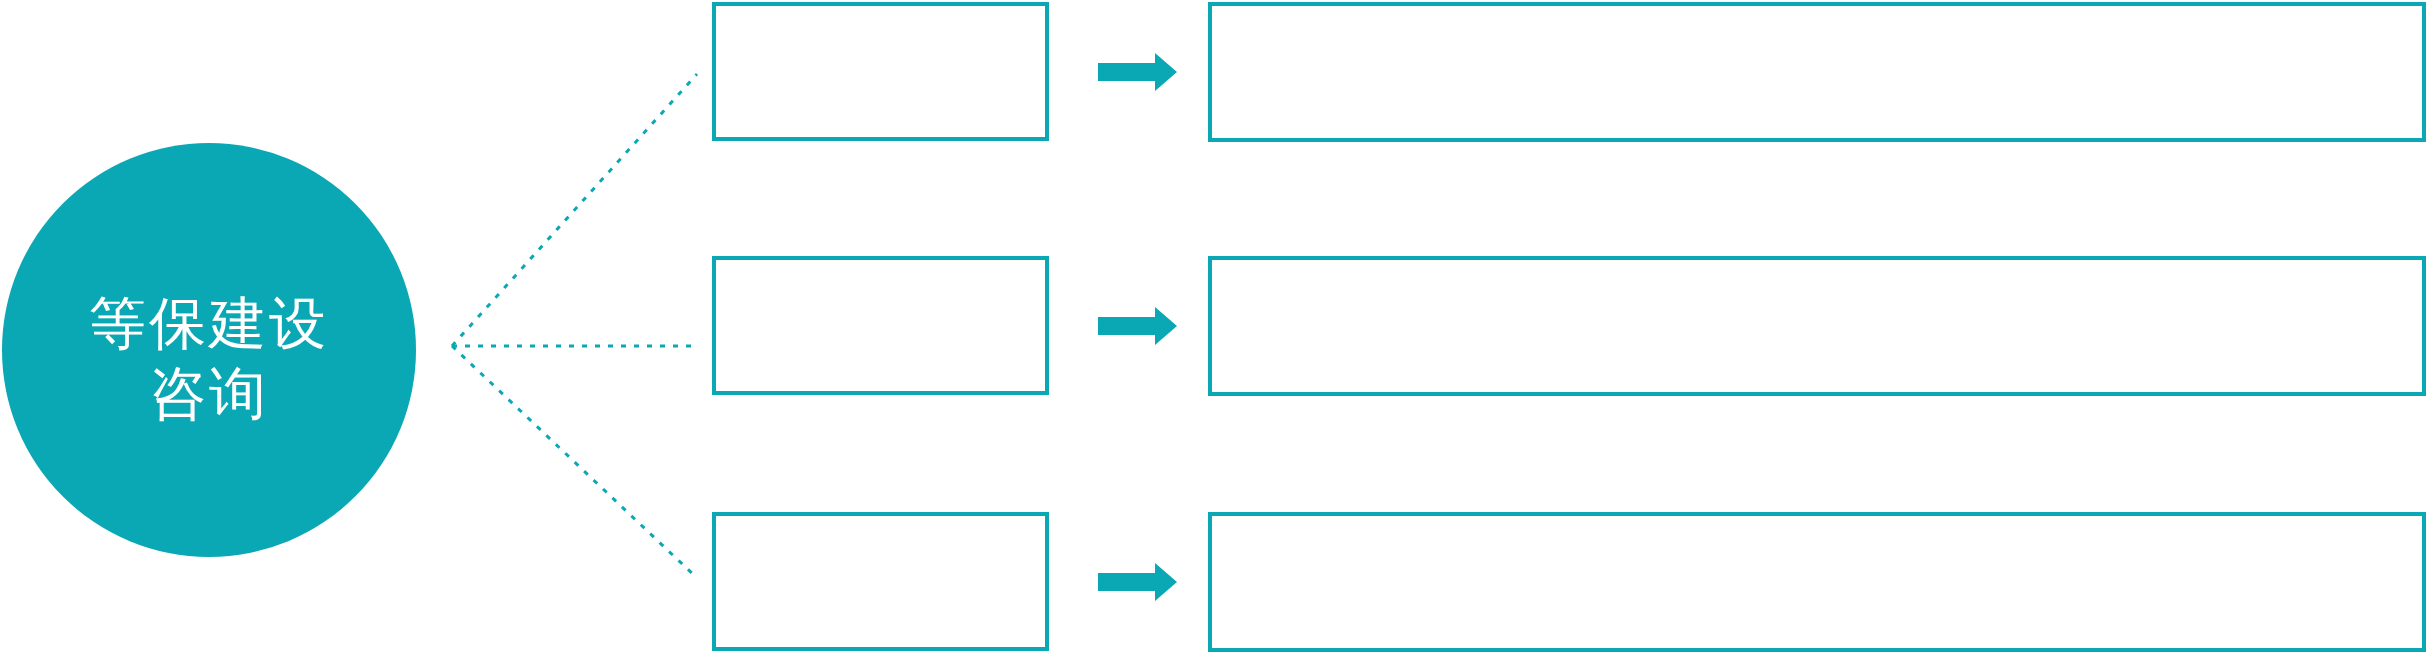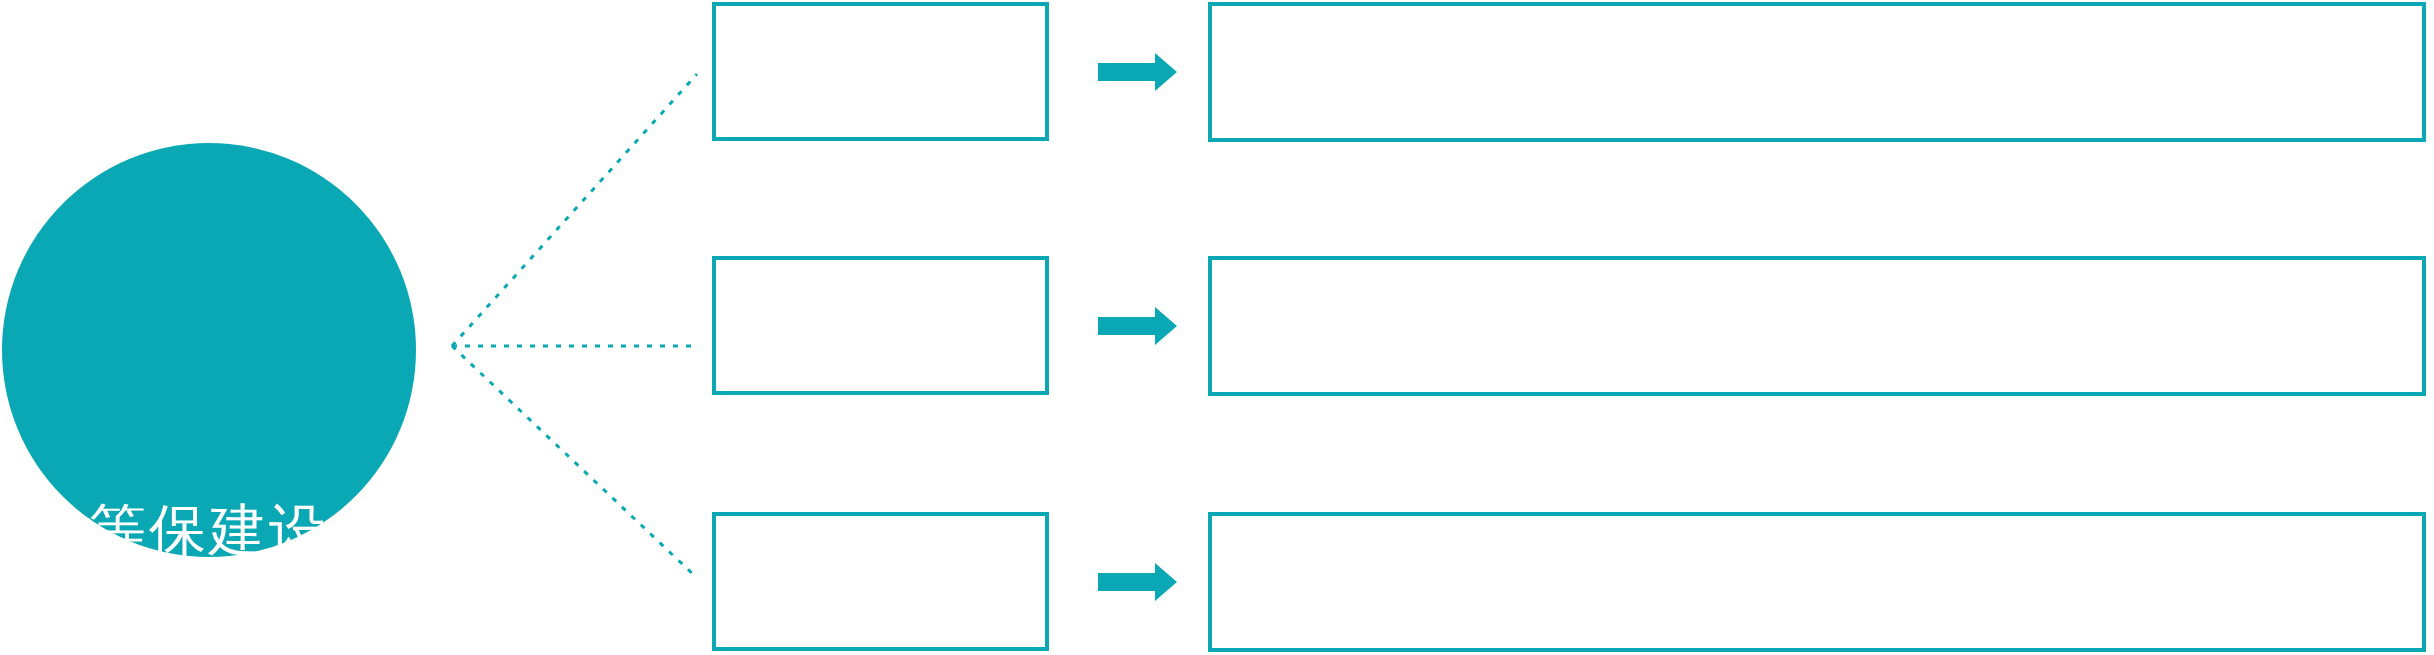--- a/index.html
+++ b/index.html
@@ -38,21 +38,21 @@
     position: absolute;
     left: 2px;
     top: 143px;
     width: 414px;
     height: 414px;
     border-radius: 50%;
     background: var(--accent, #0aa8b4);
     display: flex;
     flex-direction: column;
     align-items: center;
-    justify-content: flex-end;
+    justify-content: center;
     text-align: center;
   }
   .root-circle .label {
     display: block;
     color: var(--label-text, #ffffff);
     font-size: 57px;
     line-height: 70px;
     font-weight: 300;
     letter-spacing: 3px;
     transform: translateY(8px);
@@ -90,20 +90,21 @@
     <line x1="452" y1="346" x2="699" y2="346"></line>
     <line x1="452" y1="346" x2="697" y2="578"></line>
 
     <polygon points="1098,63 1155,63 1155,53 1177,72 1155,91 1155,81 1098,81"></polygon>
     <polygon points="1098,317 1155,317 1155,307 1177,326 1155,345 1155,335 1098,335"></polygon>
     <polygon points="1098,573 1155,573 1155,563 1177,582 1155,601 1155,591 1098,591"></polygon>
   </svg>
 
   <div class="root-circle">
     <span class="label">等保建设</span>
+    <span class="label">咨询</span>
   </div>
 
   <div class="step-box row-1"></div>
   <div class="detail-box row-1"></div>
 
   <div class="step-box row-2"></div>
   <div class="detail-box row-2"></div>
 
   <div class="step-box row-3"></div>
   <div class="detail-box row-3"></div>

